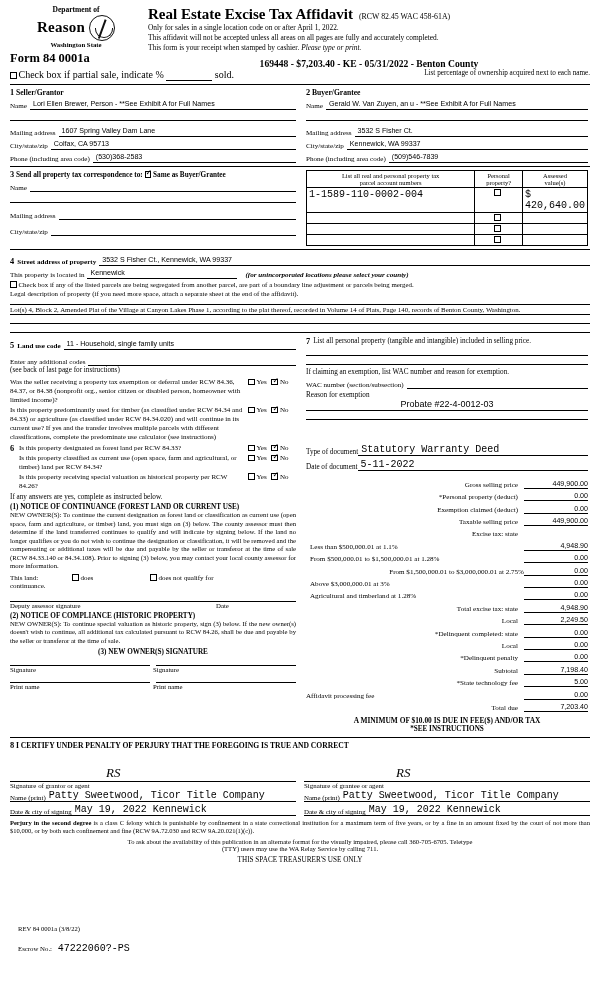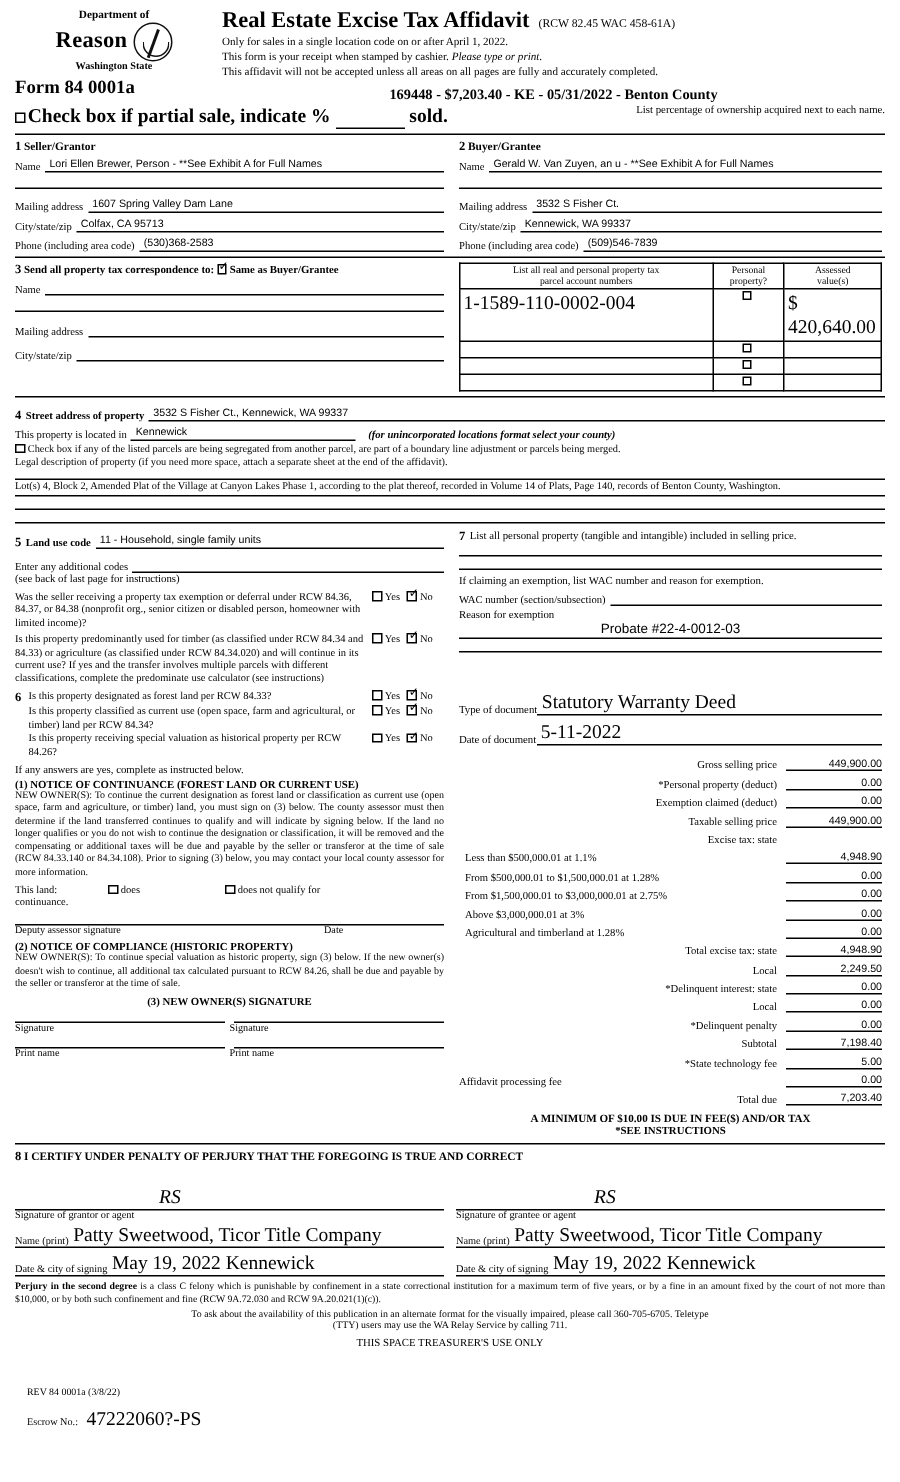--- a/index.html
+++ b/index.html
@@ -28,21 +28,21 @@
   .formno { font-size:12.5px; font-weight:bold; margin-top:3px; }
   .hdr-right { flex:1; padding-left:6px; }
   .title-row { display:flex; align-items:baseline; }
   .big-title { font-size:15px; font-weight:bold; font-family:"Liberation Serif", serif; }
   .rcw-ref { font-size:7.8px; margin-left:6px; }
   .sub-l { font-size:7.4px; line-height:1.35; }
   .italic { font-style:italic; }
   .audit-line { font-size:9.6px; font-weight:bold; margin-top:5px; }
   .pct-line { font-size:7.2px; }
   .sec-num { font-weight:bold; font-size:8.4px; }
-  .fill { font-family:Liberation Serif, serif; font-size:13px; }
+  .fill { font-family:Liberation Mono, monospace; font-size:10px; }
   .ul { border-bottom:1px solid #000; display:inline-block; }
 
   .twocol { display:flex; margin-top:2px; }
   .colL { width:292px; padding-right:6px; }
   .colR { width:286px; padding-left:4px; }
 
   .fieldline { position:relative; height:13px; display:flex; align-items:flex-end; }
   .fieldline .lab { font-size:7.1px; white-space:nowrap; padding-right:3px; }
   .fieldline .val { flex:1; border-bottom:1px solid #000; font-family:"Liberation Sans", sans-serif; font-size:7.1px; padding-left:3px; padding-bottom:0px; min-height:10px; }
 
@@ -81,29 +81,29 @@
       </div>
       <div class="wash-state">Washington State</div>
       <div class="formno">Form 84 0001a</div>
     </div>
     <div class="hdr-right">
       <div class="title-row">
         <div class="big-title">Real Estate Excise Tax Affidavit</div>
         <div class="rcw-ref">(RCW 82.45 WAC 458-61A)</div>
       </div>
       <div class="sub-l">Only for sales in a single location code on or after April 1, 2022.</div>
+      <div class="sub-l">This affidavit will not be accepted unless all areas on all pages are fully and accurately completed.</div>
       <div class="sub-l"><span>This form is your receipt when stamped by cashier. </span><span class="italic">Please type or print.</span></div>
-      <div class="sub-l">This affidavit will not be accepted unless all areas on all pages are fully and accurately completed.</div>
       <div class="audit-line center">169448 - $7,203.40 - KE - 05/31/2022 - Benton County</div>
       <div class="pct-line" style="text-align:right;">List percentage of ownership acquired next to each name.</div>
     </div>
   </div>
 
   <div style="display:flex; align-items:flex-end; margin-top:-8px;">
-    <div style="width:292px; font-size:13px;font-weight:bold;">
+    <div style="width:292px; font-size:10px;">
       <span class="cbox"></span><span>Check box if partial sale, indicate %</span>
       <span class="ul" style="width:46px;">&nbsp;</span>
       <span>sold.</span>
     </div>
   </div>
 
   <div class="hairline" style="margin-top:3px;"></div>
 
   <div class="twocol">
     <div class="colL">
@@ -219,21 +219,21 @@
 
   <div>
     <div class="fieldline">
       <span class="sec-num" style="padding-right:3px;">4</span>
       <span class="lab b">Street address of property</span>
       <span class="val">3532 S Fisher Ct., Kennewick, WA 99337</span>
     </div>
     <div class="fieldline">
       <span class="lab">This property is located in</span>
       <span class="val" style="flex:0 0 150px;">Kennewick</span>
-      <span class="lab b italic" style="padding-left:8px;">(for unincorporated locations format select your county)</span>
+      <span class="lab b italic" style="padding-left:8px;">(for unincorporated locations please select your county)</span>
     </div>
     <div style="font-size:6.9px; line-height:1.3; margin-top:2px;">
       <span class="cbox"></span><span>Check box if any of the listed parcels are being segregated from another parcel, are part of a boundary line adjustment or parcels being merged.</span>
     </div>
     <div style="font-size:6.9px;">Legal description of property (if you need more space, attach a separate sheet at the end of the affidavit).</div>
     <div style="height:8px; border-bottom:1px solid #000;"></div>
     <div style="font-size:6.9px; line-height:1.35; border-bottom:1px solid #000;">Lot(s) 4, Block 2, Amended Plat of the Village at Canyon Lakes Phase 1, according to the plat thereof, recorded in Volume 14 of Plats, Page 140, records of Benton County, Washington.</div>
     <div style="height:9px; border-bottom:1px solid #000;"></div>
     <div style="height:9px; border-bottom:1px solid #000;"></div>
   </div>
@@ -379,41 +379,41 @@
           </div>
         <div class="amt-row">
             <div class="amt-lbl" style="text-align:left; padding-left:4px;">Less than $500,000.01 at 1.1%</div>
             <div class="amt-val">4,948.90</div>
           </div>
         <div class="amt-row">
             <div class="amt-lbl" style="text-align:left; padding-left:4px;">From $500,000.01 to $1,500,000.01 at 1.28%</div>
             <div class="amt-val">0.00</div>
           </div>
         <div class="amt-row">
-            <div class="amt-lbl" style="text-align:left; padding-left:4px;">From $1,500,000.01 to $3,000,000.01 at 2.75%</div>
+            <div class="amt-lbl" style="text-align:right; padding-left:4px;">From $1,500,000.01 to $3,000,000.01 at 2.75%</div>
             <div class="amt-val">0.00</div>
           </div>
         <div class="amt-row">
             <div class="amt-lbl" style="text-align:left; padding-left:4px;">Above $3,000,000.01 at 3%</div>
             <div class="amt-val">0.00</div>
           </div>
         <div class="amt-row">
             <div class="amt-lbl" style="text-align:left; padding-left:4px;">Agricultural and timberland at 1.28%</div>
             <div class="amt-val">0.00</div>
           </div>
         <div class="amt-row">
             <div class="amt-lbl" style="text-align:right; padding-right:6px;">Total excise tax: state</div>
             <div class="amt-val">4,948.90</div>
           </div>
         <div class="amt-row">
             <div class="amt-lbl" style="text-align:right; padding-right:6px;">Local</div>
             <div class="amt-val">2,249.50</div>
           </div>
         <div class="amt-row">
-            <div class="amt-lbl" style="text-align:right; padding-right:6px;">*Delinquent interest: state</div>
+            <div class="amt-lbl" style="text-align:right; padding-right:6px;">*Delinquent completed: state</div>
             <div class="amt-val">0.00</div>
           </div>
         <div class="amt-row">
             <div class="amt-lbl" style="text-align:right; padding-right:6px;">Local</div>
             <div class="amt-val">0.00</div>
           </div>
         <div class="amt-row">
             <div class="amt-lbl" style="text-align:right; padding-right:6px;">*Delinquent penalty</div>
             <div class="amt-val">0.00</div>
           </div>

